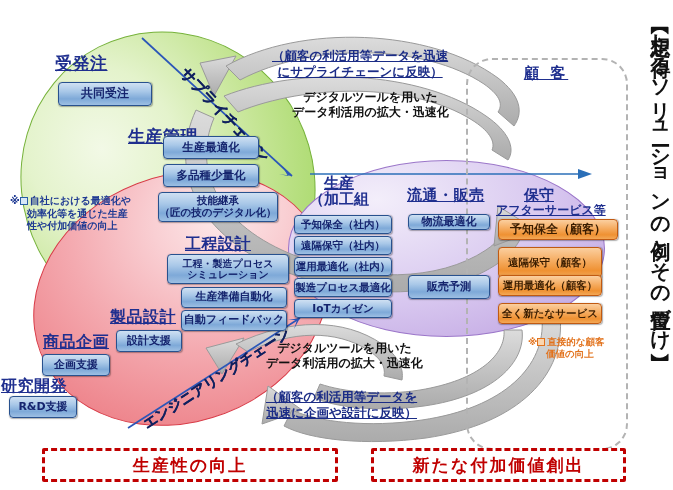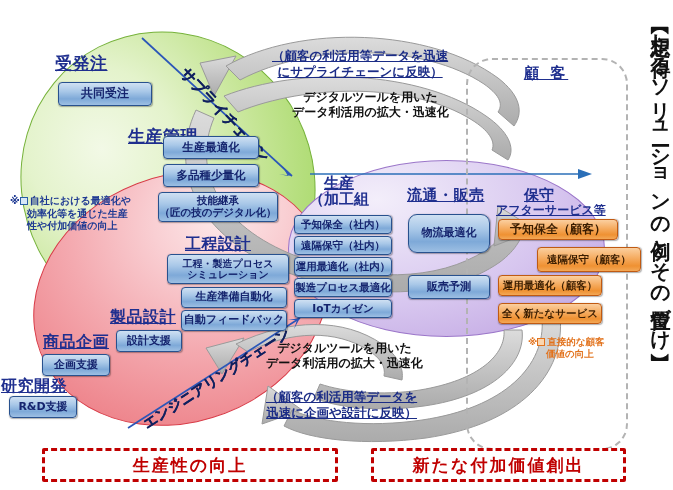--- a/index.html
+++ b/index.html
@@ -245,29 +245,29 @@
     <div><u>生産</u></div>
     <div>（加工組</div>
   </div>
   <div class="box box-blue" style="left:294px;top:215px;width:98px;height:19px;font-size:10.5px;">予知保全（社内）</div>
   <div class="box box-blue" style="left:294px;top:236px;width:98px;height:19px;font-size:10.5px;">遠隔保守（社内）</div>
   <div class="box box-blue" style="left:294px;top:257px;width:98px;height:19px;font-size:10.5px;text-align:center;">運用最適化（社内）</div>
   <div class="box box-blue" style="left:294px;top:278px;width:98px;height:19px;font-size:10.5px;">製造プロセス最適化</div>
   <div class="box box-blue" style="left:294px;top:299px;width:98px;height:19px;font-size:10.5px;">IoTカイゼン</div>
 
   <div class="hdr" style="left:407px;top:186px;font-size:15px;">流通・販売</div>
-  <div class="box box-blue" style="left:408px;top:214px;width:82px;height:39px;font-size:11px;border-radius:9px;">物流最適化</div>
+  <div class="box box-blue" style="left:408px;top:214px;width:82px;height:16px;font-size:11px;">物流最適化</div>
   <div class="box box-blue" style="left:408px;top:243px;width:82px;height:24px;font-size:11px;margin-top:32px;">販売予測</div>
 
   <div class="hdr2" style="left:496px;top:188px;font-size:15px;width:130px;text-align:left;">
     <div style="padding-left:28px;"><u>保守</u></div>
     <div style="font-size:12px;"><u>アフターサービス等</u></div>
   </div>
   <div class="box box-orange" style="left:498px;top:219px;width:120px;height:21px;font-size:12px;">予知保全（顧客）</div>
-  <div class="box box-orange" style="left:498px;top:247px;width:104px;height:25px;font-size:10.5px;margin-left:39px;">遠隔保守（顧客）</div>
+  <div class="box box-orange" style="left:498px;top:247px;width:104px;height:31px;font-size:10.5px;">遠隔保守（顧客）</div>
   <div class="box box-orange" style="left:498px;top:275px;width:104px;height:21px;font-size:10.5px;">運用最適化（顧客）</div>
   <div class="box box-orange" style="left:498px;top:303px;width:104px;height:21px;font-size:10.5px;">全く新たなサービス</div>
 
   <div class="foot" style="left:42px;top:448px;width:296px;height:34px;font-size:17px;">生産性の向上</div>
   <div class="foot" style="left:371px;top:448px;width:255px;height:34px;font-size:17px;">新たな付加価値創出</div>
 
   <div class="vtitle">【想定し得るソリューションの例とその位置づけ】</div>
 
 </div>
 

